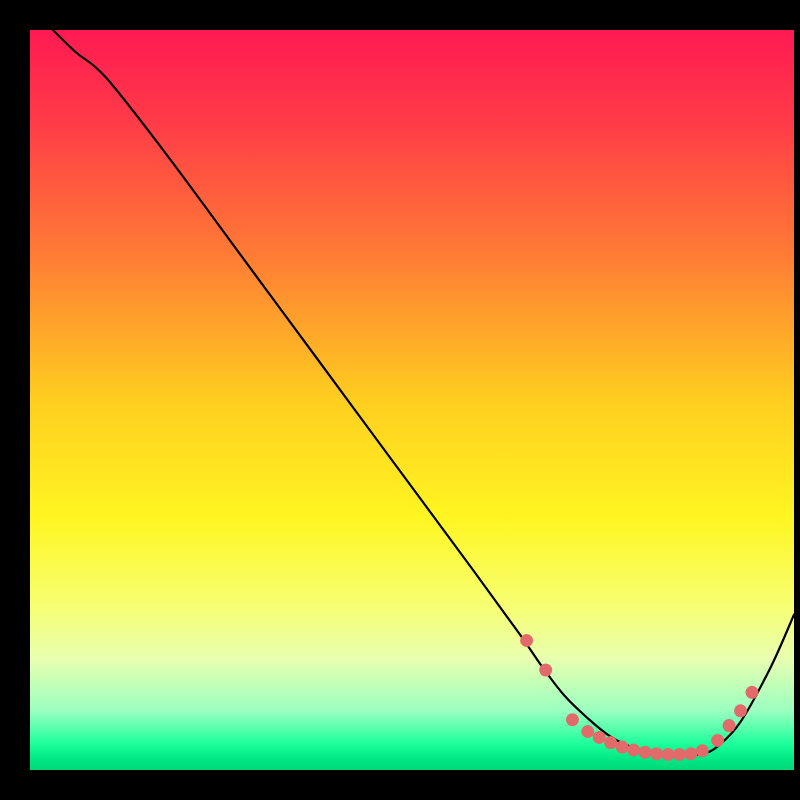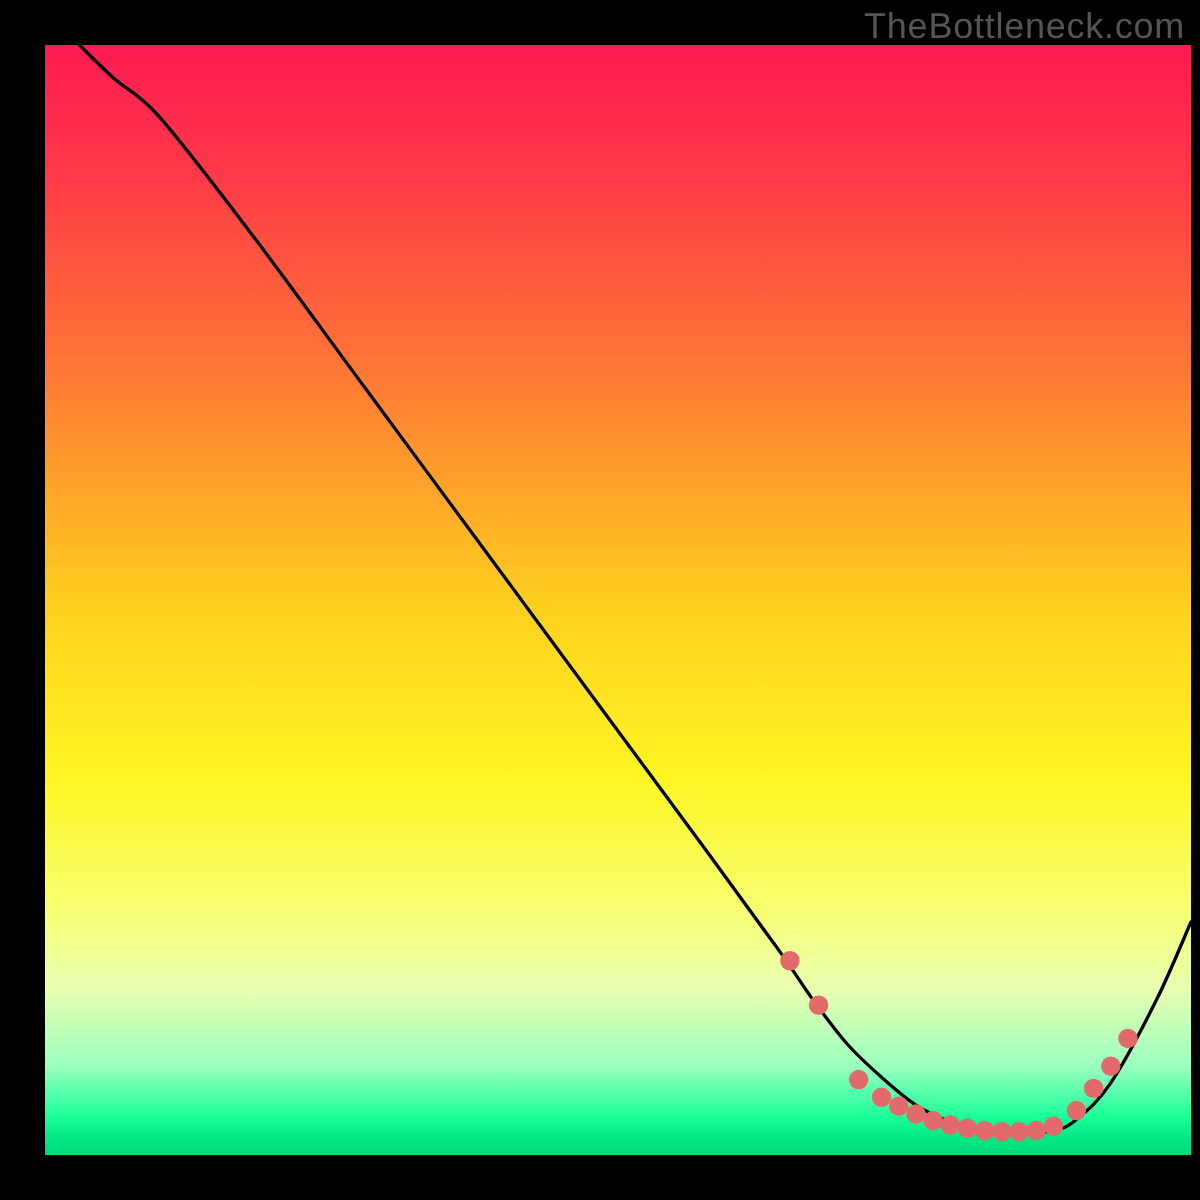--- a/index.html
+++ b/index.html
@@ -38,21 +38,20 @@
     stroke-linejoin: round;
   }
   .marker {
     fill: #e26a6a;
   }
 </style>
 </head>
 <body>
 
 <div class="chart-wrap">
-  <div class="watermark">TheBottleneck.com</div>
 
   <svg id="chart-svg" width="800" height="800" viewBox="0 0 800 800">
     <defs>
       <linearGradient id="bg-grad" x1="0" y1="0" x2="0" y2="1">
           <stop offset="0.00%" stop-color="#ff1a52"></stop>
           <stop offset="12.00%" stop-color="#ff3a48"></stop>
           <stop offset="30.00%" stop-color="#ff7a35"></stop>
           <stop offset="50.00%" stop-color="#ffce1f"></stop>
           <stop offset="66.00%" stop-color="#fff622"></stop>
           <stop offset="78.00%" stop-color="#f6ff73"></stop>

